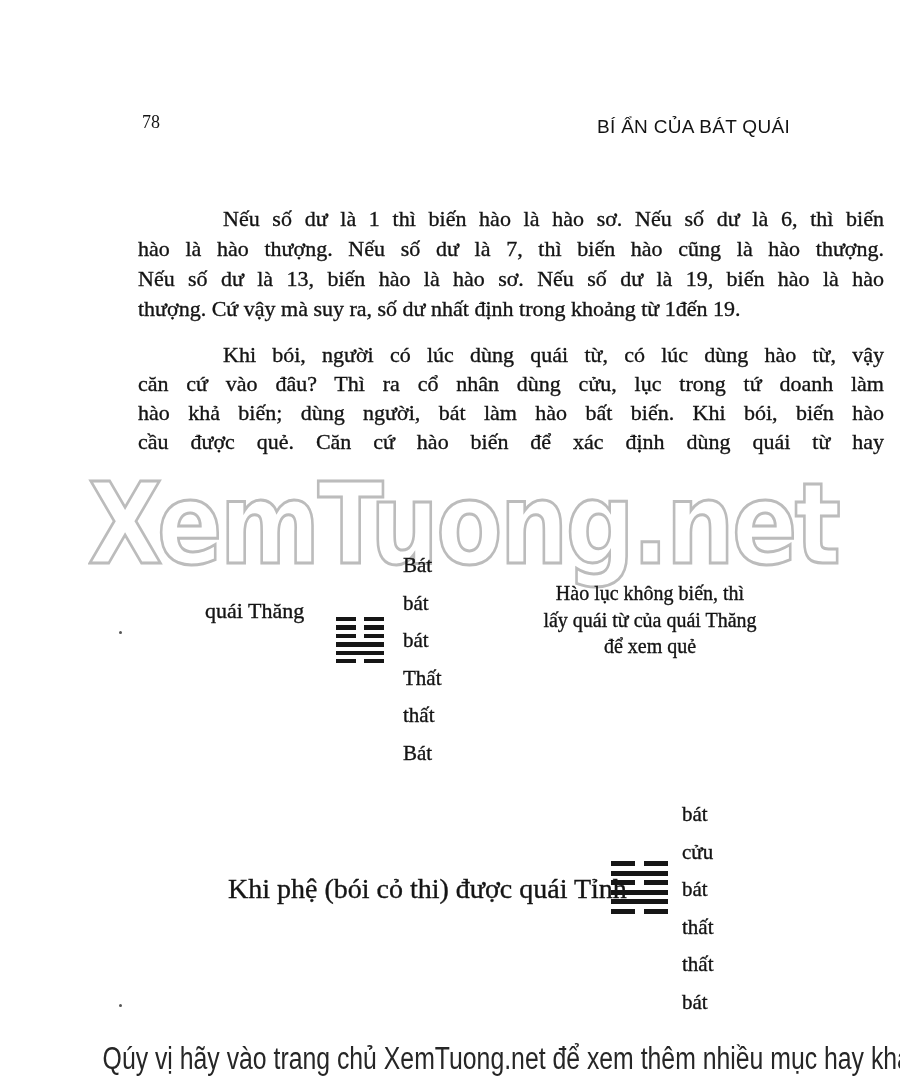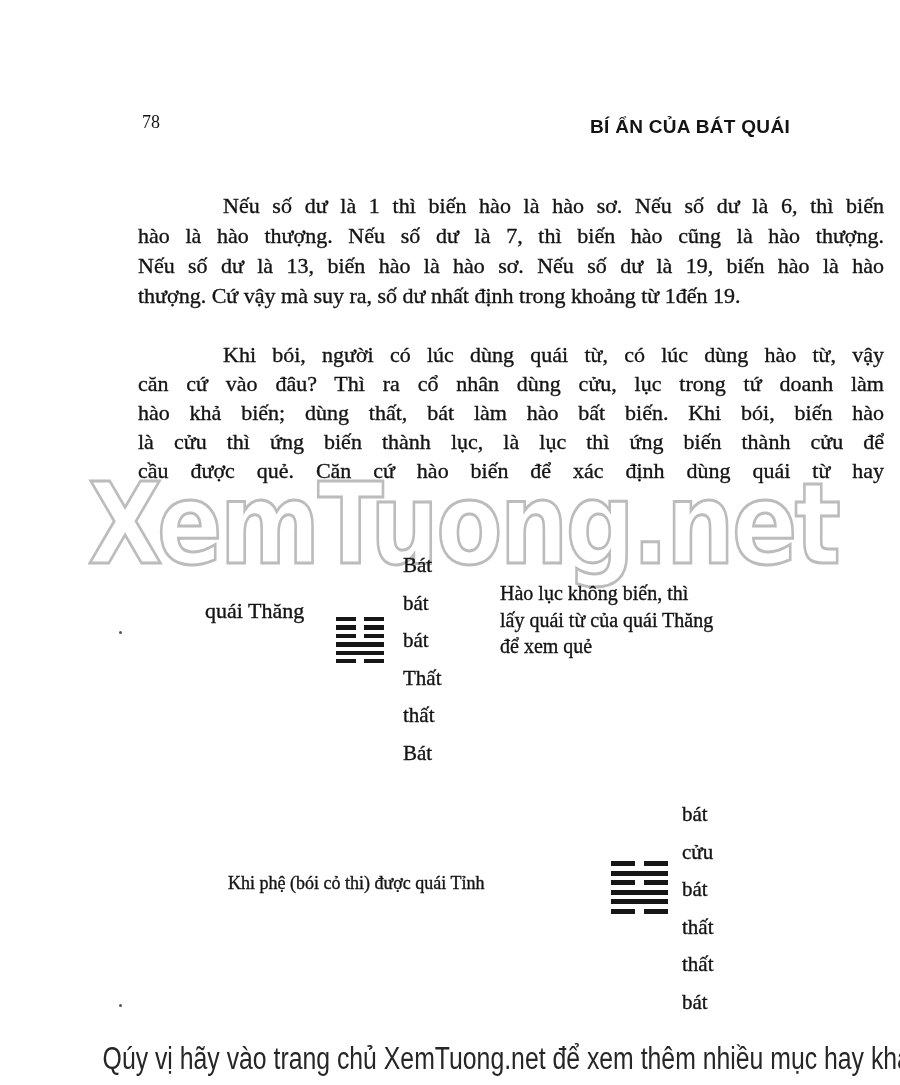--- a/index.html
+++ b/index.html
@@ -16,41 +16,41 @@
     color:rgba(255,255,255,0.45);
     -webkit-text-stroke:3px #bcbcbc;
     transform:scaleX(0.86);transform-origin:left top;
     user-select:none;
   }
   .layer{position:absolute;inset:0;z-index:2;}
   
   .pnum{position:absolute;left:142px;top:112px;font-size:18px;}
   .rtitle{
     position:absolute;right:110px;top:116px;
-    font-family:"Liberation Sans",sans-serif;font-weight:bold;
+    font-family:"Liberation Sans",sans-serif;font-weight:normal;
     font-size:19px;letter-spacing:0.3px;white-space:nowrap;
   }
   
   .para{
     position:absolute;left:138px;width:746px;
     font-size:22px;text-align:justify;
     -webkit-text-stroke:0.35px currentColor;
   }
-  .p1{top:191px;line-height:30px;}
+  .p1{top:204px;line-height:30px;}
   .p2{top:340px;line-height:29px;}
   .pl{text-align-last:justify;white-space:normal;}
   .pl.natural{text-align-last:auto;font-family:Liberation Serif, serif;}
   .indent{text-indent:85px;}
   
   .d1-label{position:absolute;left:205px;top:598px;font-size:22px;-webkit-text-stroke:0.35px currentColor;}
   .d1-note{
     position:absolute;left:500px;top:580px;width:300px;
-    font-size:20px;line-height:26.5px;-webkit-text-stroke:0.35px currentColor;
+    font-size:20px;line-height:26.5px;text-align:center;-webkit-text-stroke:0.35px currentColor;
   }
-  .d2-caption{position:absolute;left:228px;top:873px;font-size:18px;-webkit-text-stroke:0.35px currentColor;}
+  .d2-caption{position:absolute;left:228px;top:873px;font-size:28px;-webkit-text-stroke:0.35px currentColor;}
   
   .hex{position:absolute;display:flex;flex-direction:column;}
   .hex1{left:336px;top:617px;width:48px;gap:4px;}
   .hex1 .row{height:4.4px;}
   .hex2{left:611px;top:861px;width:57px;gap:4.6px;}
   .hex2 .row{height:5px;}
   .row{background:#161616;}
   .row.broken{background:none;display:flex;justify-content:space-between;}
   .row.broken i{display:block;width:42%;background:#161616;}
   
@@ -87,22 +87,21 @@
     <div class="para p1">
       <div class="pl indent">Nếu số dư là 1 thì biến hào là hào sơ. Nếu số dư là 6, thì biến</div>
       <div class="pl">hào là hào thượng. Nếu số dư là 7, thì biến hào cũng là hào thượng.</div>
       <div class="pl">Nếu số dư là 13, biến hào là hào sơ. Nếu số dư là 19, biến hào là hào</div>
       <div class="pl natural">thượng. Cứ vậy mà suy ra, số dư nhất định trong khoảng từ 1đến 19.</div>
     </div>
 
     <div class="para p2">
       <div class="pl indent">Khi bói, người có lúc dùng quái từ, có lúc dùng hào từ, vậy</div>
       <div class="pl">căn cứ vào đâu? Thì ra cổ nhân dùng cửu, lục trong tứ doanh làm</div>
-      <div class="pl">hào khả biến; dùng thất, bát làm hào bất biến. Khi bói, biến hào</div>
-      <div class="pl">là cửu thì ứng biến thành lục, là lục thì ứng biến thành cửu để</div>
+      <div class="pl">hào khả biến; dùng người, bát làm hào bất biến. Khi bói, biến hào</div>
       <div class="pl">cầu được quẻ. Căn cứ hào biến để xác định dùng quái từ hay</div>
     </div>
 
     <div class="d1-label">quái Thăng</div>
     <div class="hex hex1">
         <div class="row broken">
           <i></i>
           <i></i>
         </div>
         <div class="row broken">

